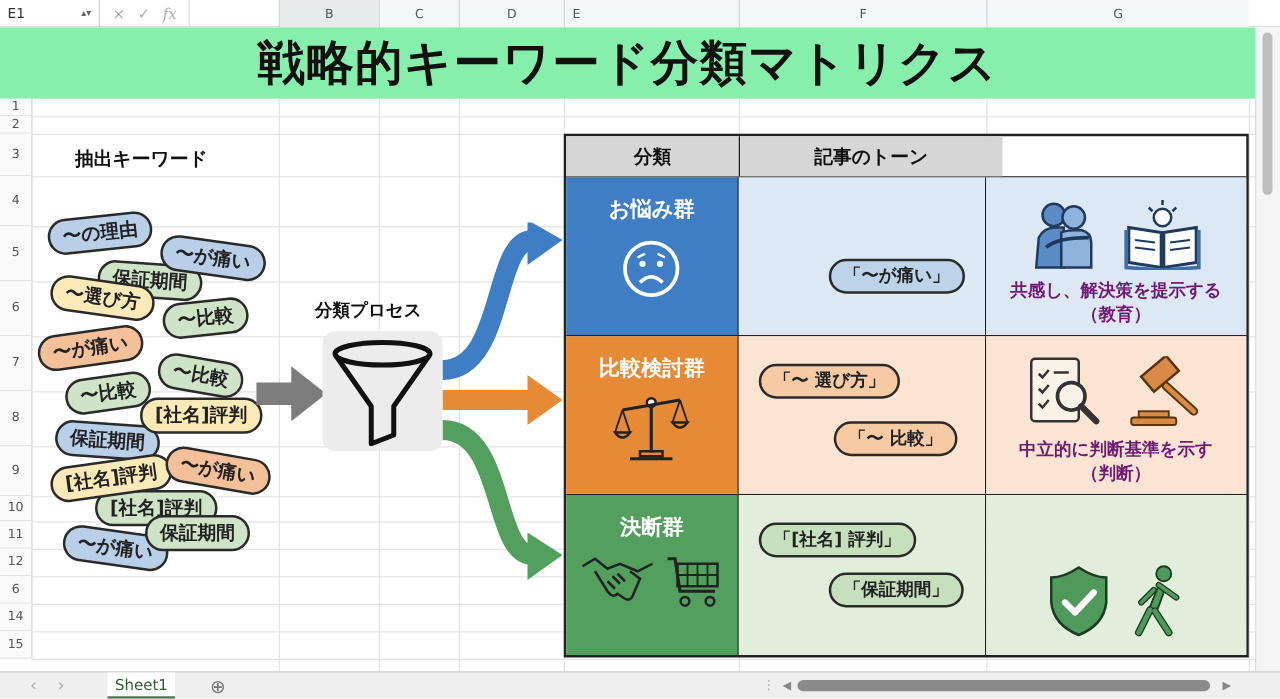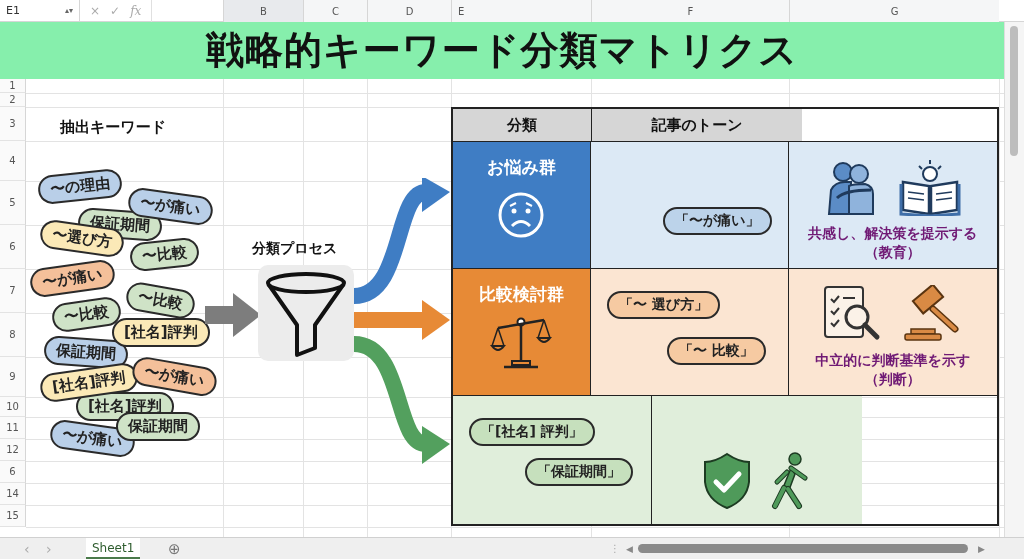--- a/index.html
+++ b/index.html
@@ -269,20 +269,40 @@
           <line x1="32" y1="24" x2="54" y2="44" stroke="#d98a44" stroke-width="4" stroke-linecap="round"></line>
           <rect x="10" y="44" width="24" height="5" fill="#d98a44" stroke="#5a3410" stroke-width="1.5"></rect>
           <rect x="4" y="49" width="36" height="6" rx="2" fill="#d98a44" stroke="#5a3410" stroke-width="1.5"></rect>
         </svg>
       </div>
       <div class="tone-text"><span>中立的に判断基準を示す</span><br><span>（判断）</span></div>
     </div>
   </div>
 
   <div class="mrow" style="height:128px;">
+    <div class="mcell c1 cat-cell" style="background:#53a05e;">
+      <span>決断群</span>
+      <div style="display:flex;gap:8px;margin-top:10px;">
+        <svg width="60" height="40" viewBox="0 0 60 40">
+          <path d="M2,10 L12,4 L22,12 L32,8 L46,14 L58,8" fill="none" stroke="#222" stroke-width="2"></path>
+          <path d="M12,14 L22,30 Q26,36 30,32 L36,36 Q40,38 42,34 L48,20 L40,14" fill="none" stroke="#222" stroke-width="2"></path>
+          <path d="M22,22 l6,6 M26,18 l6,6 M30,16 l6,6" stroke="#222" stroke-width="2"></path>
+        </svg>
+        <svg width="46" height="44" viewBox="0 0 46 44">
+          <path d="M2,4 L8,4 L12,30 L40,30" fill="none" stroke="#222" stroke-width="2.5"></path>
+          <rect x="10" y="8" width="32" height="18" fill="none" stroke="#222" stroke-width="2"></rect>
+          <line x1="10" y1="17" x2="42" y2="17" stroke="#222" stroke-width="1.5"></line>
+          <line x1="18" y1="8" x2="18" y2="26" stroke="#222" stroke-width="1.5"></line>
+          <line x1="26" y1="8" x2="26" y2="26" stroke="#222" stroke-width="1.5"></line>
+          <line x1="34" y1="8" x2="34" y2="26" stroke="#222" stroke-width="1.5"></line>
+          <circle cx="16" cy="38" r="3.5" fill="none" stroke="#222" stroke-width="2"></circle>
+          <circle cx="36" cy="38" r="3.5" fill="none" stroke="#222" stroke-width="2"></circle>
+        </svg>
+      </div>
+    </div>
     <div class="mcell c2" style="background:#e0eedb;">
       <div class="mpill" style="left:16px;top:22px;background:#c6e0bd;">「[社名] 評判」</div>
       <div class="mpill" style="left:72px;top:62px;background:#c6e0bd;">「保証期間」</div>
     </div>
     <div class="mcell c3 tone-cell" style="background:#e0eedb;">
       <div class="tone-icons">
         <svg width="48" height="58" viewBox="0 0 48 58">
           <path d="M24,2 Q36,10 46,10 L46,30 Q44,48 24,56 Q4,48 2,30 L2,10 Q12,10 24,2 Z" fill="#4f9a5a" stroke="#1d3b22" stroke-width="2"></path>
           <path d="M13,30 L21,38 L36,22" fill="none" stroke="#fff" stroke-width="5" stroke-linecap="round" stroke-linejoin="round"></path>
         </svg>

